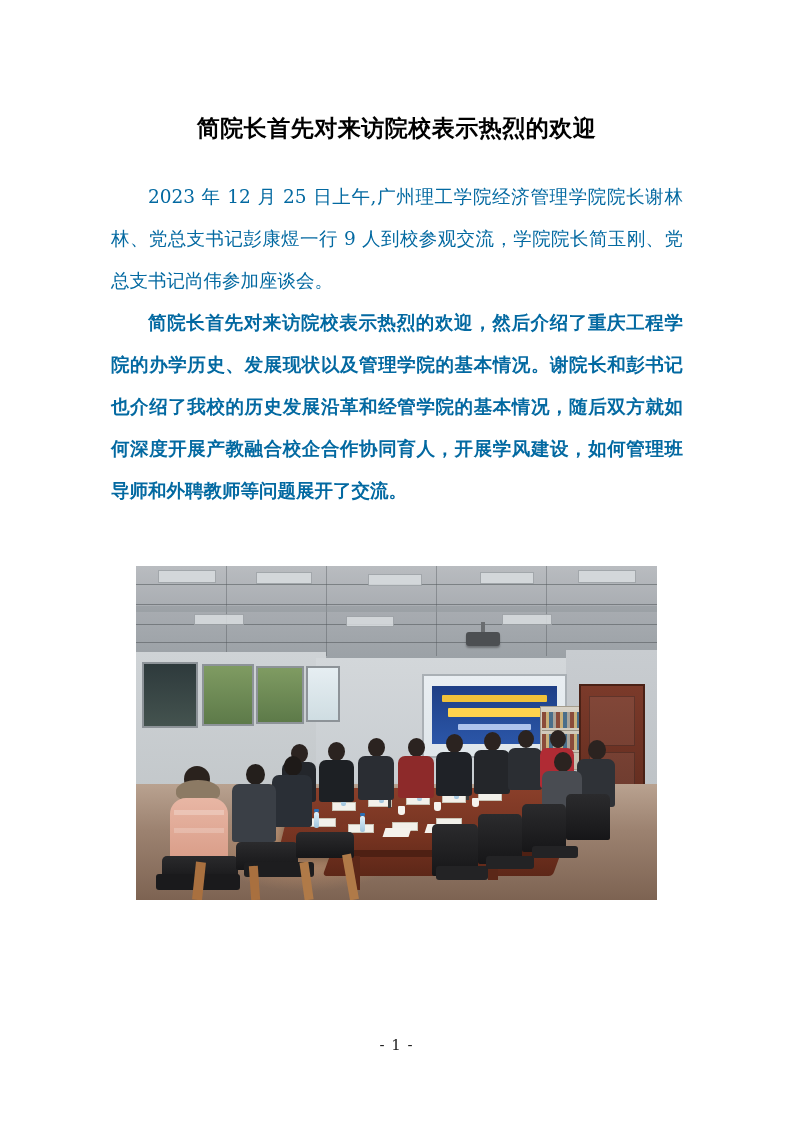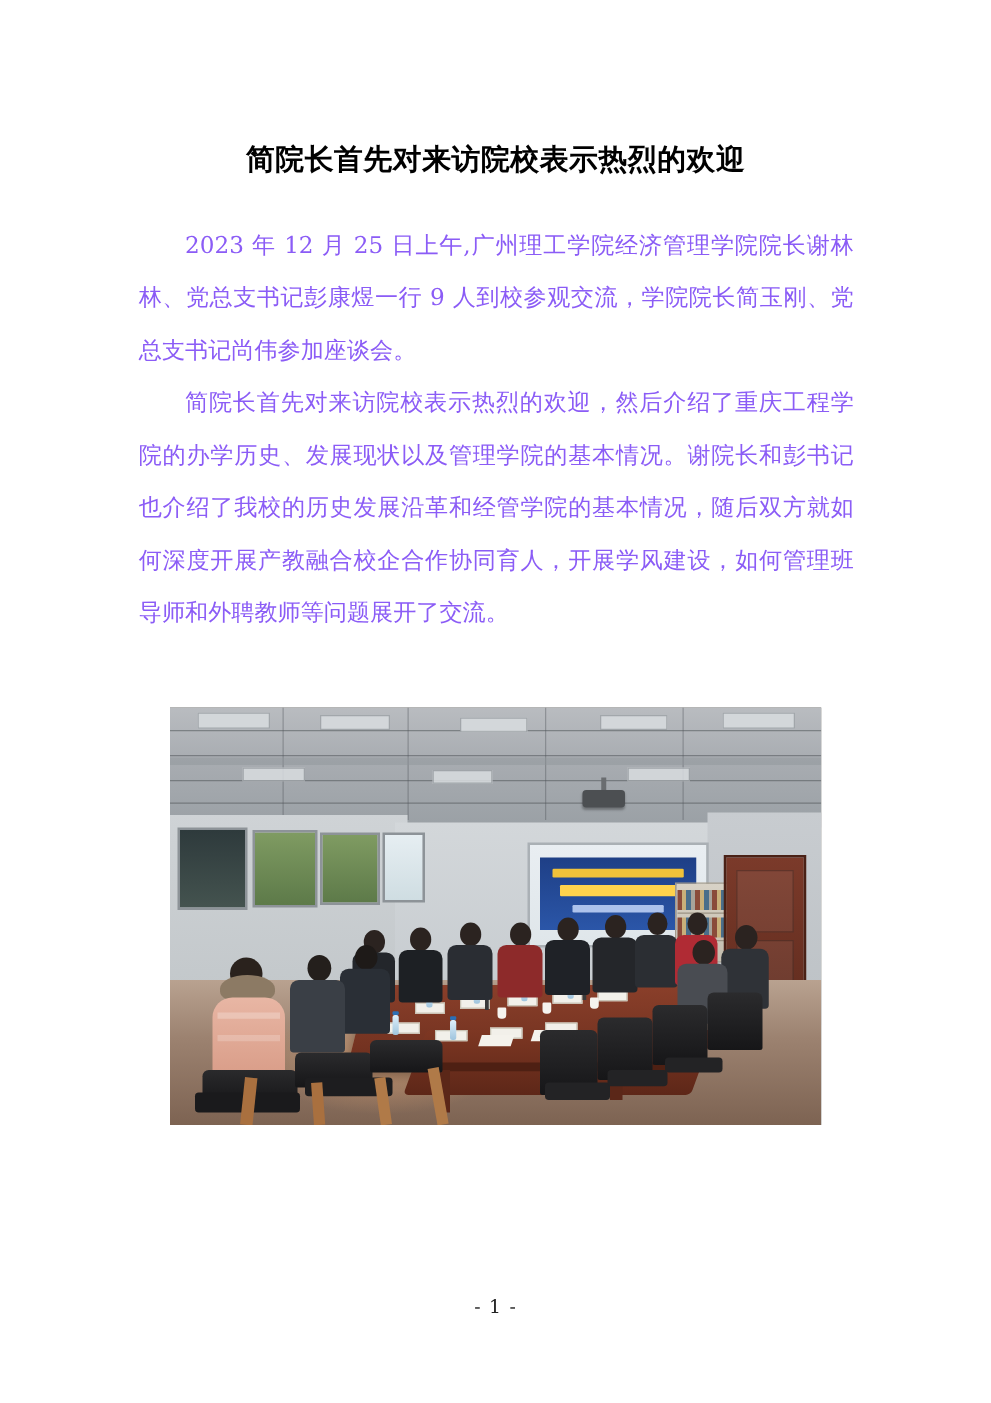--- a/index.html
+++ b/index.html
@@ -36,30 +36,31 @@
     line-height: 1.3;
   }
   .body-text {
     position: absolute;
     left: 111px;
     top: 176px;
     width: 572px;
     font-family: "DejaVu Serif", serif;
     font-size: 18.5px;
     line-height: 42px;
-    color: #8b5cf6;
+    color: #0369a1;
     text-align: justify;
     text-justify: inter-ideograph;
   }
   .para {
     margin: 0 0 0 0;
     text-indent: 2em;
   }
   .para + .para {
     margin-top: 0px;
+    font-weight: bold;
   }
   
   .photo-wrap {
     position: absolute;
     left: 136px;
     top: 566px;
     width: 521px;
     height: 334px;
     overflow: hidden;
     background: #6b6b68;

